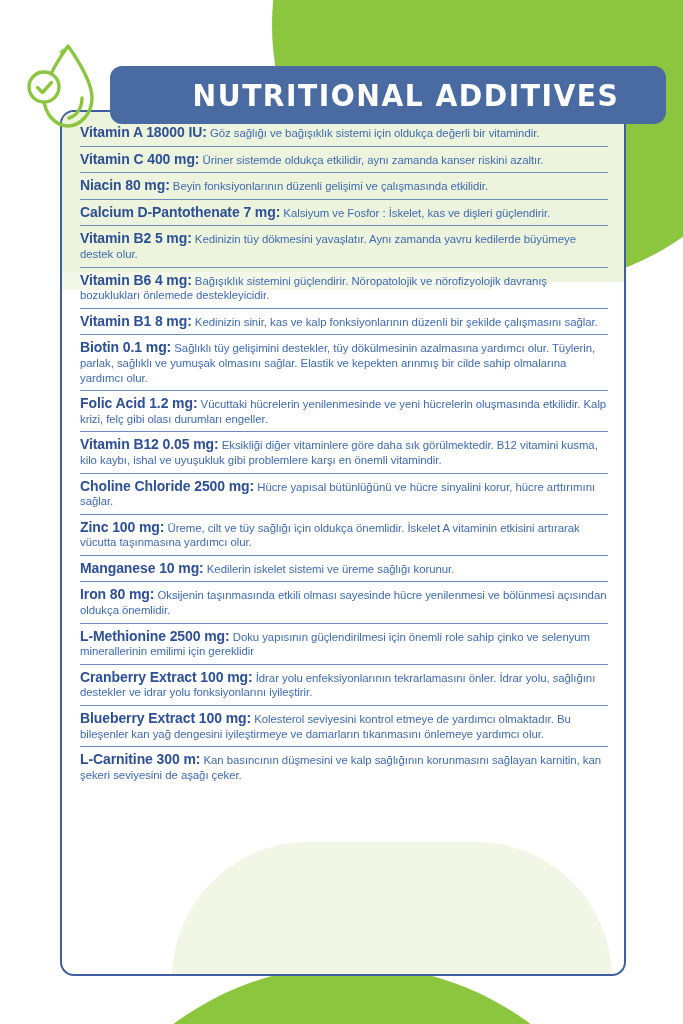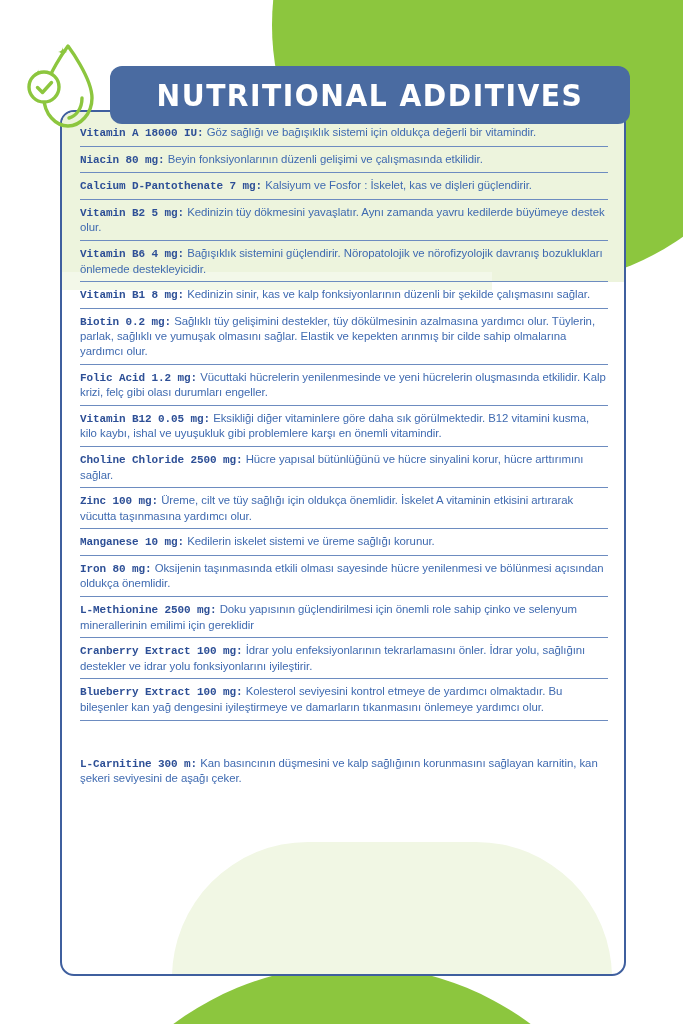--- a/index.html
+++ b/index.html
@@ -45,20 +45,21 @@
   .header-bar{
     position:absolute;
     left:110px;top:66px;
     width:520px;height:58px;
     background:#4a6ba1;
     border-radius:12px;
     z-index:5;
     display:flex;
     align-items:center;
     justify-content:center;
+    padding-left:36px;
   }
   .header-title{
     color:#ffffff;
     font-size:30px;
     font-weight:bold;
     letter-spacing:1.6px;
     font-family:"DejaVu Sans", sans-serif;
     white-space:nowrap;
     transform:scaleX(0.94);
   }
@@ -106,26 +107,26 @@
   }
   .row{
     position:relative;
     padding:5px 0 5px 0;
     border-bottom:1px solid #6d8cc0;
     font-size:11.4px;
     line-height:14.6px;
     color:#3f6ab0;
     letter-spacing:-0.05px;
   }
-  .row:last-child{border-bottom:none;margin-top:30px;}
+  .row:last-child{border-bottom:none;}
   .row .name{
     font-weight:bold;
     color:#2d4f96;
-    font-family:Liberation Mono, monospace;
-    font-size:11px;
+    font-family:Liberation Sans, sans-serif;
+    font-size:14px;
     letter-spacing:-0.1px;
   }
   .row .desc{
     color:#3f6ab0;
     font-family:"Liberation Sans", sans-serif;
   }
 </style>
 </head>
 <body>
 
@@ -148,26 +149,27 @@
   <div class="header-bar">
     <div class="header-title">NUTRITIONAL ADDITIVES</div>
   </div>
 
   <div class="card">
     <div class="card-wash"></div>
     <div class="card-wash-2"></div>
     <div class="card-wash-bottom"></div>
     <div class="rows">
         <div class="row"><span class="name">Vitamin A 18000 IU:</span> <span class="desc">Göz sağlığı ve bağışıklık sistemi için oldukça değerli bir vitamindir.</span></div>
+        <div class="row"><span class="name">Vitamin C 400 mg:</span> <span class="desc">Üriner sistemde oldukça etkilidir, aynı zamanda kanser riskini azaltır.</span></div>
         <div class="row"><span class="name">Niacin 80 mg:</span> <span class="desc">Beyin fonksiyonlarının düzenli gelişimi ve çalışmasında etkilidir.</span></div>
         <div class="row"><span class="name">Calcium D-Pantothenate 7 mg:</span> <span class="desc">Kalsiyum ve Fosfor : İskelet, kas ve dişleri güçlendirir.</span></div>
         <div class="row"><span class="name">Vitamin B2 5 mg:</span> <span class="desc">Kedinizin tüy dökmesini yavaşlatır. Aynı zamanda yavru kedilerde büyümeye destek olur.</span></div>
         <div class="row"><span class="name">Vitamin B6 4 mg:</span> <span class="desc">Bağışıklık sistemini güçlendirir. Nöropatolojik ve nörofizyolojik davranış bozuklukları önlemede destekleyicidir.</span></div>
         <div class="row"><span class="name">Vitamin B1 8 mg:</span> <span class="desc">Kedinizin sinir, kas ve kalp fonksiyonlarının düzenli bir şekilde çalışmasını sağlar.</span></div>
-        <div class="row"><span class="name">Biotin 0.2 mg:</span> <span class="desc">Sağlıklı tüy gelişimini destekler, tüy dökülmesinin azalmasına yardımcı olur. Tüylerin, parlak, sağlıklı ve yumuşak olmasını sağlar. Elastik ve kepekten arınmış bir cilde sahip olmalarına yardımcı olur.</span></div>
+        <div class="row"><span class="name">Biotin 0.1 mg:</span> <span class="desc">Sağlıklı tüy gelişimini destekler, tüy dökülmesinin azalmasına yardımcı olur. Tüylerin, parlak, sağlıklı ve yumuşak olmasını sağlar. Elastik ve kepekten arınmış bir cilde sahip olmalarına yardımcı olur.</span></div>
         <div class="row"><span class="name">Folic Acid 1.2 mg:</span> <span class="desc">Vücuttaki hücrelerin yenilenmesinde ve yeni hücrelerin oluşmasında etkilidir. Kalp krizi, felç gibi olası durumları engeller.</span></div>
         <div class="row"><span class="name">Vitamin B12 0.05 mg:</span> <span class="desc">Eksikliği diğer vitaminlere göre daha sık görülmektedir. B12 vitamini kusma, kilo kaybı, ishal ve uyuşukluk gibi problemlere karşı en önemli vitamindir.</span></div>
         <div class="row"><span class="name">Choline Chloride 2500 mg:</span> <span class="desc">Hücre yapısal bütünlüğünü ve hücre sinyalini korur, hücre arttırımını sağlar.</span></div>
         <div class="row"><span class="name">Zinc 100 mg:</span> <span class="desc">Üreme, cilt ve tüy sağlığı için oldukça önemlidir. İskelet A vitaminin etkisini artırarak vücutta taşınmasına yardımcı olur.</span></div>
         <div class="row"><span class="name">Manganese 10 mg:</span> <span class="desc">Kedilerin iskelet sistemi ve üreme sağlığı korunur.</span></div>
         <div class="row"><span class="name">Iron 80 mg:</span> <span class="desc">Oksijenin taşınmasında etkili olması sayesinde hücre yenilenmesi ve bölünmesi açısından oldukça önemlidir.</span></div>
         <div class="row"><span class="name">L-Methionine 2500 mg:</span> <span class="desc">Doku yapısının güçlendirilmesi için önemli role sahip çinko ve selenyum minerallerinin emilimi için gereklidir</span></div>
         <div class="row"><span class="name">Cranberry Extract 100 mg:</span> <span class="desc">İdrar yolu enfeksiyonlarının tekrarlamasını önler. İdrar yolu, sağlığını destekler ve idrar yolu fonksiyonlarını iyileştirir.</span></div>
         <div class="row"><span class="name">Blueberry Extract 100 mg:</span> <span class="desc">Kolesterol seviyesini kontrol etmeye de yardımcı olmaktadır. Bu bileşenler kan yağ dengesini iyileştirmeye ve damarların tıkanmasını önlemeye yardımcı olur.</span></div>
         <div class="row"><span class="name">L-Carnitine 300 m:</span> <span class="desc">Kan basıncının düşmesini ve kalp sağlığının korunmasını sağlayan karnitin, kan şekeri seviyesini de aşağı çeker.</span></div>

